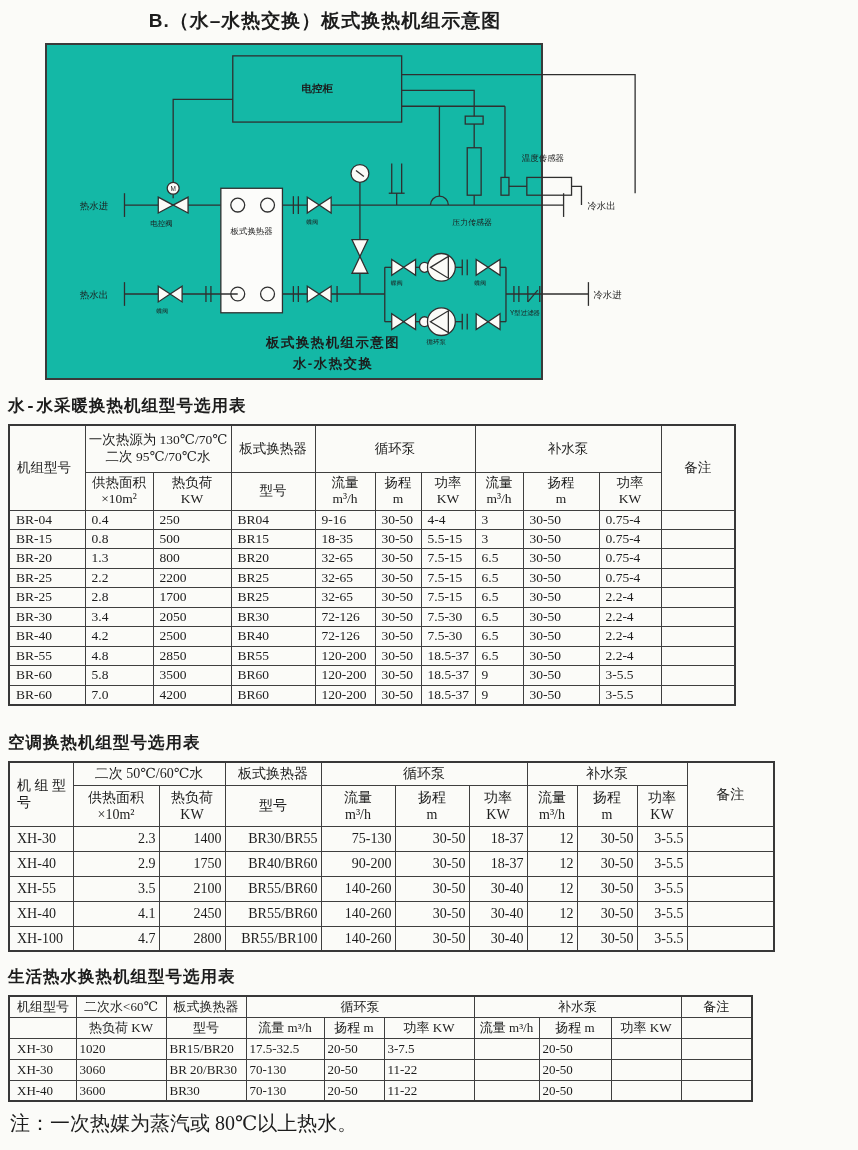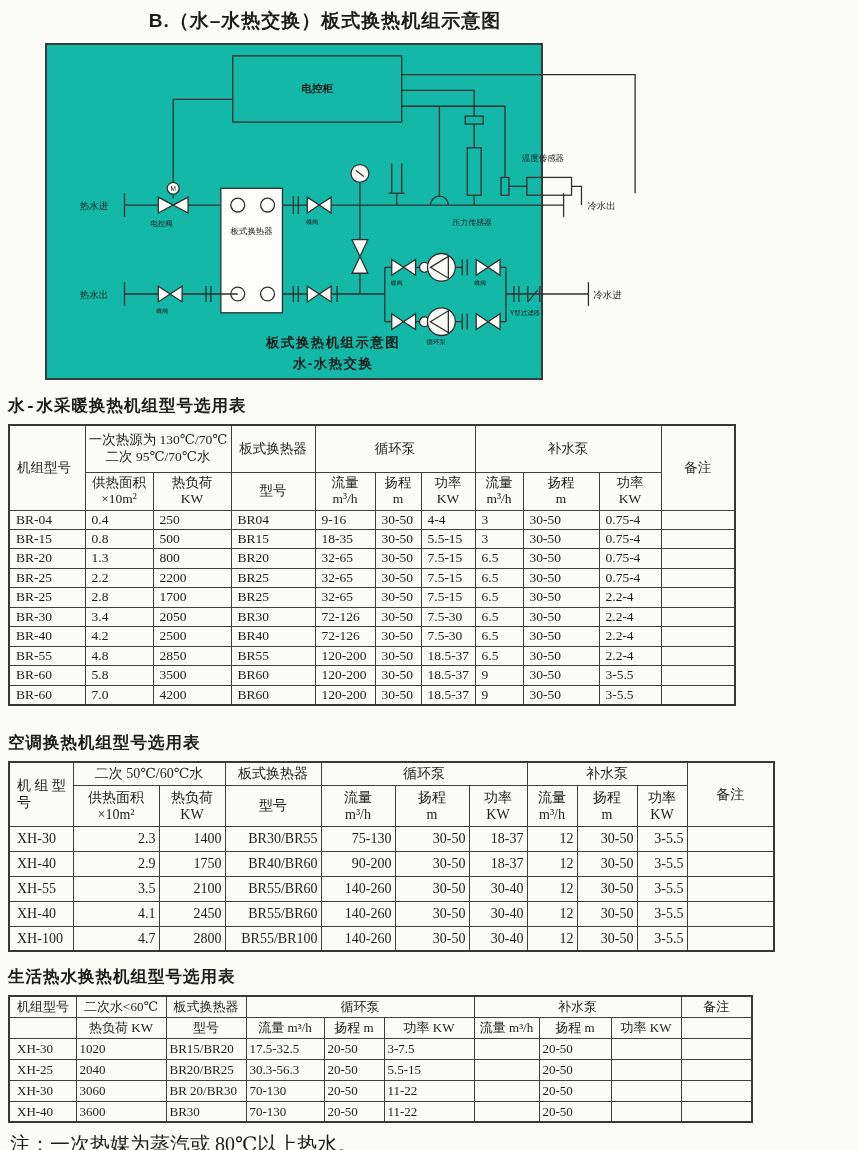--- a/index.html
+++ b/index.html
@@ -521,32 +521,20 @@
         <td>BR15/BR20</td>
         <td>17.5-32.5</td>
         <td>20-50</td>
         <td>3-7.5</td>
         <td></td>
         <td>20-50</td>
         <td></td>
         <td></td>
       </tr>
       <tr>
-        <td>XH-25</td>
-        <td>2040</td>
-        <td>BR20/BR25</td>
-        <td>30.3-56.3</td>
-        <td>20-50</td>
-        <td>5.5-15</td>
-        <td></td>
-        <td>20-50</td>
-        <td></td>
-        <td></td>
-      </tr>
-      <tr>
         <td>XH-30</td>
         <td>3060</td>
         <td>BR 20/BR30</td>
         <td>70-130</td>
         <td>20-50</td>
         <td>11-22</td>
         <td></td>
         <td>20-50</td>
         <td></td>
         <td></td>

